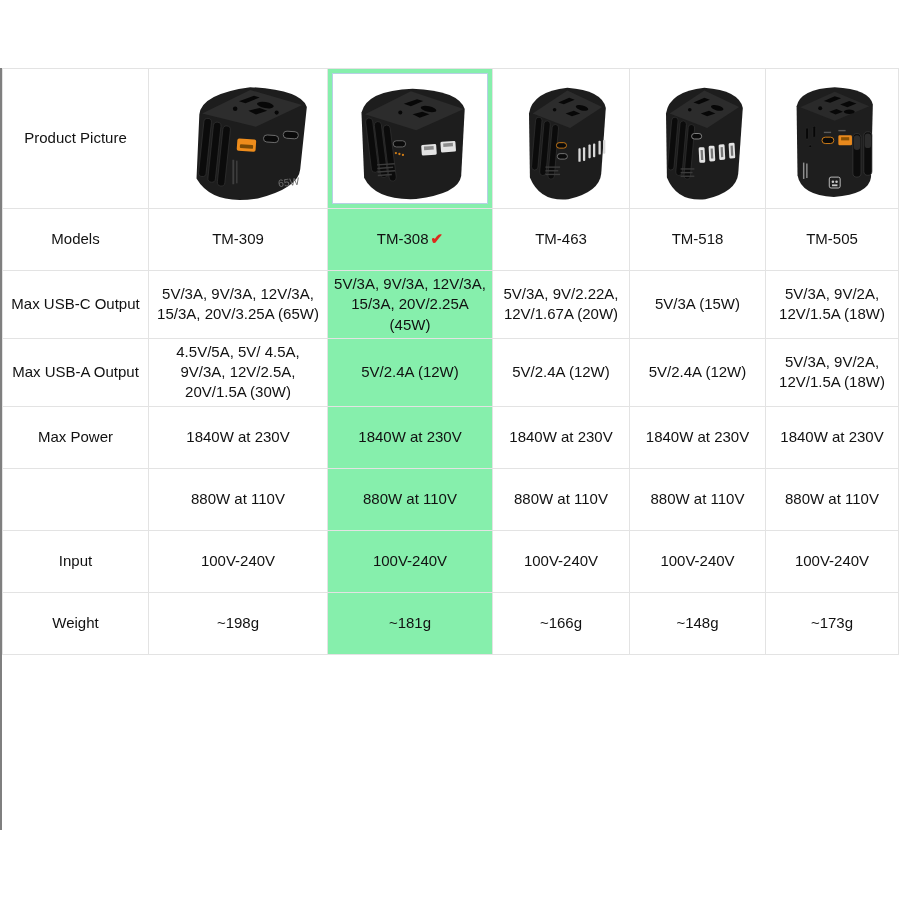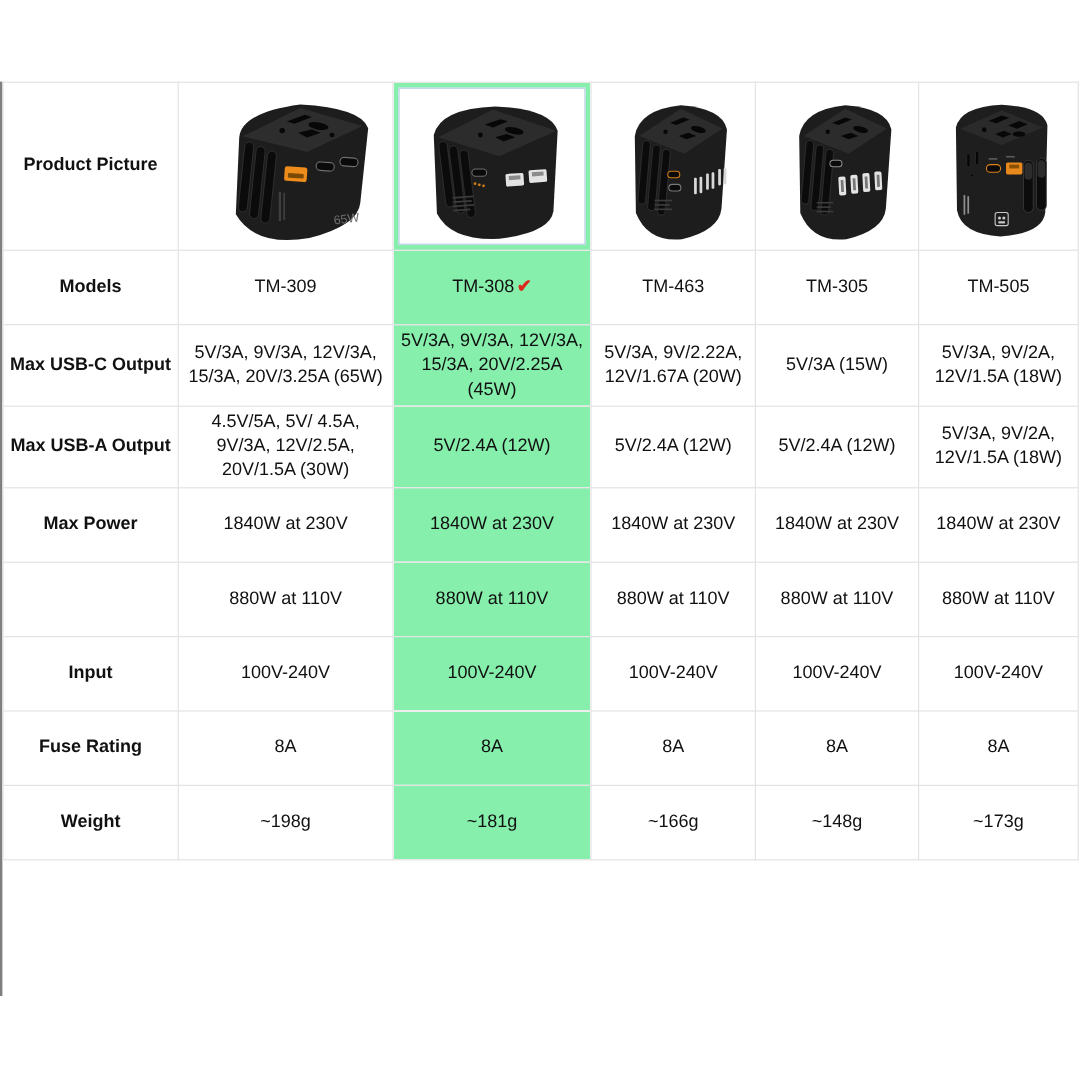--- a/index.html
+++ b/index.html
@@ -2,21 +2,21 @@
 <html><head>
 <meta charset="utf-8">
 <style>
   html,body{margin:0;padding:0}
   body{width:900px;height:900px;background:#fff;font-family:"Liberation Sans",sans-serif;color:#111}
   .stage{position:relative;width:900px;height:900px;overflow:hidden;background:#fff}
   .left-edge{position:absolute;left:0;top:68px;width:2px;height:762px;background:#7f7f7f}
   table.cmp{position:absolute;left:2px;top:68px;width:896px;border-collapse:collapse;table-layout:fixed}
   .cmp td,.cmp th{border:1px solid #e3e3e3;background:#fff;text-align:center;vertical-align:middle;
     font-size:15px;line-height:1.35;padding:3px 5px;overflow:hidden}
-  .cmp th{font-weight:bold}
+  .cmp th{font-weight:normal}
   tr.r{height:62px}
   tr.rp{height:139px}
   td.sel{background:#86efac}
   td.pic{padding:0}
   .imgwrap{display:flex;align-items:center;justify-content:center;height:100%}
   .card{margin:4px 4px;height:129px;background:#fff;border:1px solid #b7cfe5;
     display:flex;align-items:center;justify-content:center}
   .check{color:#dc2b1c;font-weight:bold;font-size:15px;margin-left:2px}
 </style>
 </head>
@@ -223,21 +223,21 @@
         </svg>
         </div>
       </td>
     </tr>
 
     <tr class="r">
       <th>Models</th>
       <td>TM-309</td>
       <td class="sel"><span>TM-308</span><span class="check">✔</span></td>
       <td>TM-463</td>
-      <td>TM-305</td>
+      <td>TM-518</td>
       <td>TM-505</td>
     </tr>
 
 
     <tr class="r">
       <th>Max USB-C Output</th>
       <td>5V/3A, 9V/3A, 12V/3A, 15/3A, 20V/3.25A (65W)</td>
       <td class="sel">5V/3A, 9V/3A, 12V/3A, 15/3A, 20V/2.25A (45W)</td>
       <td>5V/3A, 9V/2.22A, 12V/1.67A (20W)</td>
       <td>5V/3A (15W)</td>
@@ -273,28 +273,20 @@
 
     <tr class="r">
       <th>Input</th>
       <td>100V-240V</td>
       <td class="sel">100V-240V</td>
       <td>100V-240V</td>
       <td>100V-240V</td>
       <td>100V-240V</td>
     </tr>
 
-    <tr class="r">
-      <th>Fuse Rating</th>
-      <td>8A</td>
-      <td class="sel">8A</td>
-      <td>8A</td>
-      <td>8A</td>
-      <td>8A</td>
-    </tr>
 
 
     <tr class="r">
       <th>Weight</th>
       <td>~198g</td>
       <td class="sel">~181g</td>
       <td>~166g</td>
       <td>~148g</td>
       <td>~173g</td>
     </tr>

